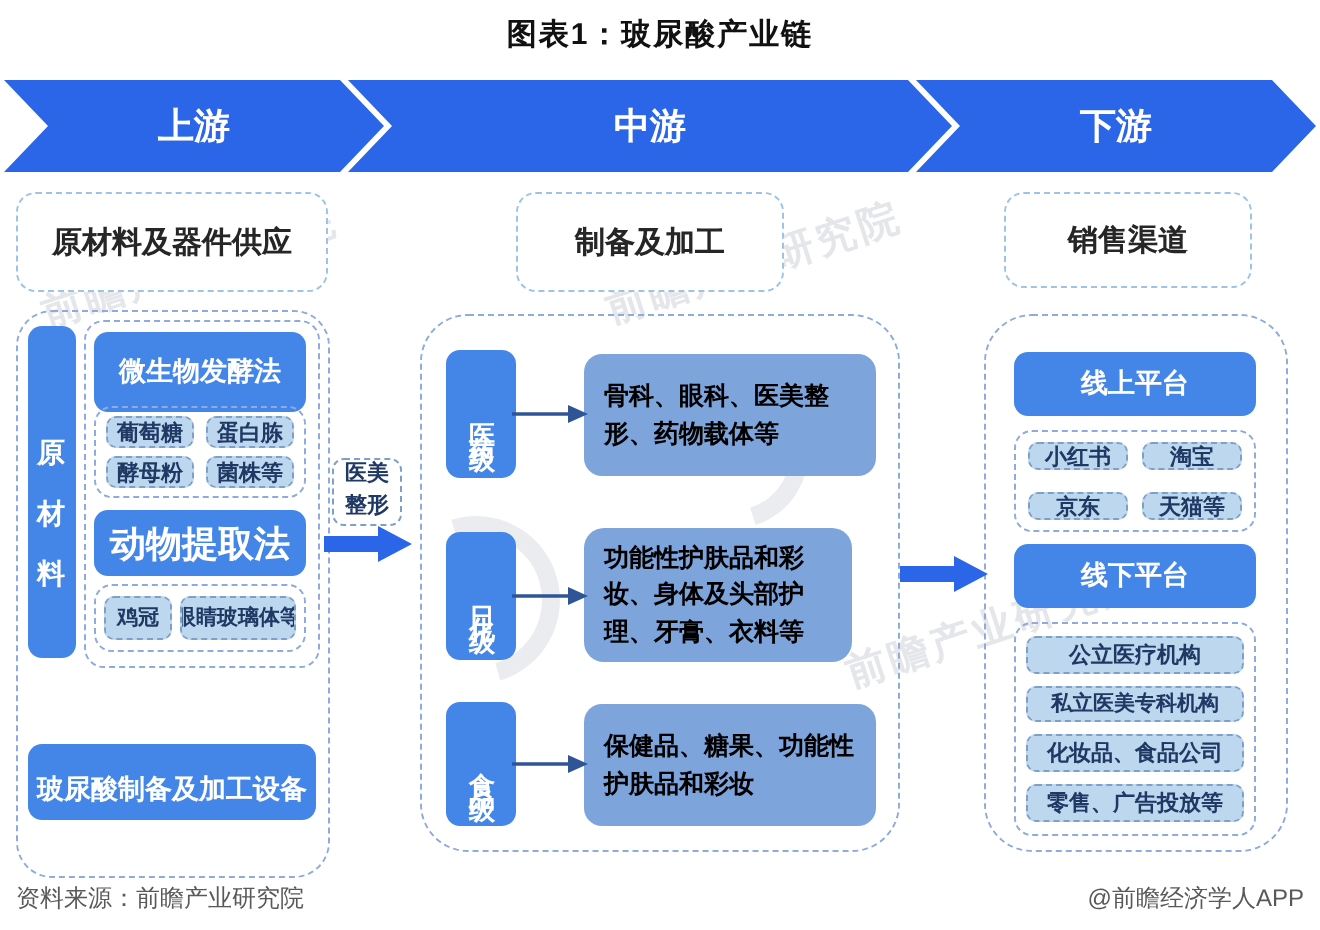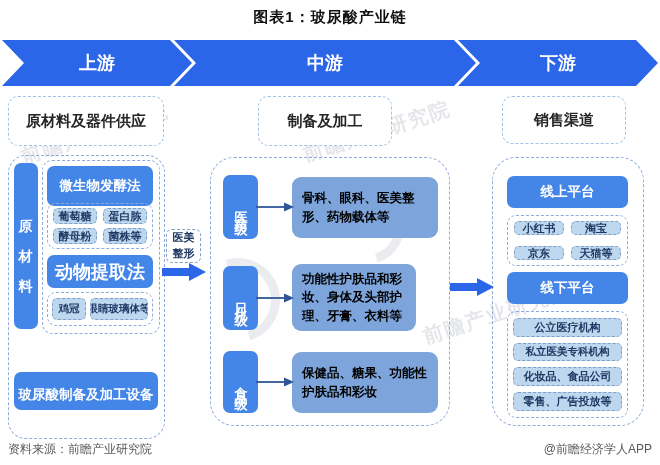--- a/index.html
+++ b/index.html
@@ -105,21 +105,21 @@
     <line x1="0" y1="6" x2="28" y2="6" stroke="#2F5597" stroke-width="1.8"></line>
     <polygon points="28,1.5 38,6 28,10.5" fill="#2F5597"></polygon>
   </svg>
   <div class="muted" style="left:292px;top:177px;width:146px;height:61px;">骨科、眼科、医美整形、药物载体等</div>
 
   <div class="solid vtext" style="left:223px;top:266px;width:35px;height:64px;font-size:13px;letter-spacing:6px;padding-top:6px;box-sizing:border-box;">日化级</div>
   <svg class="arr" style="left:256px;top:292px;" width="38" height="12" viewBox="0 0 38 12">
     <line x1="0" y1="6" x2="28" y2="6" stroke="#2F5597" stroke-width="1.8"></line>
     <polygon points="28,1.5 38,6 28,10.5" fill="#2F5597"></polygon>
   </svg>
-  <div class="muted" style="left:292px;top:264px;width:124px;height:67px;">功能性护肤品和彩妆、身体及头部护理、牙膏、衣料等</div>
+  <div class="muted" style="left:292px;top:264px;width:134px;height:67px;border-radius:10px;">功能性护肤品和彩妆、身体及头部护理、牙膏、衣料等</div>
 
   <div class="solid vtext" style="left:223px;top:351px;width:35px;height:62px;font-size:13px;letter-spacing:6px;padding-top:6px;box-sizing:border-box;">食品级</div>
   <svg class="arr" style="left:256px;top:376px;" width="38" height="12" viewBox="0 0 38 12">
     <line x1="0" y1="6" x2="28" y2="6" stroke="#2F5597" stroke-width="1.8"></line>
     <polygon points="28,1.5 38,6 28,10.5" fill="#2F5597"></polygon>
   </svg>
   <div class="muted" style="left:292px;top:352px;width:146px;height:61px;">保健品、糖果、功能性护肤品和彩妆</div>
 
   <svg class="arr" style="left:450px;top:278px;" width="44" height="18" viewBox="0 0 44 18">
     <polygon points="0,5 27,5 27,0 44,9 27,18 27,13 0,13" fill="#2B66E8"></polygon>

